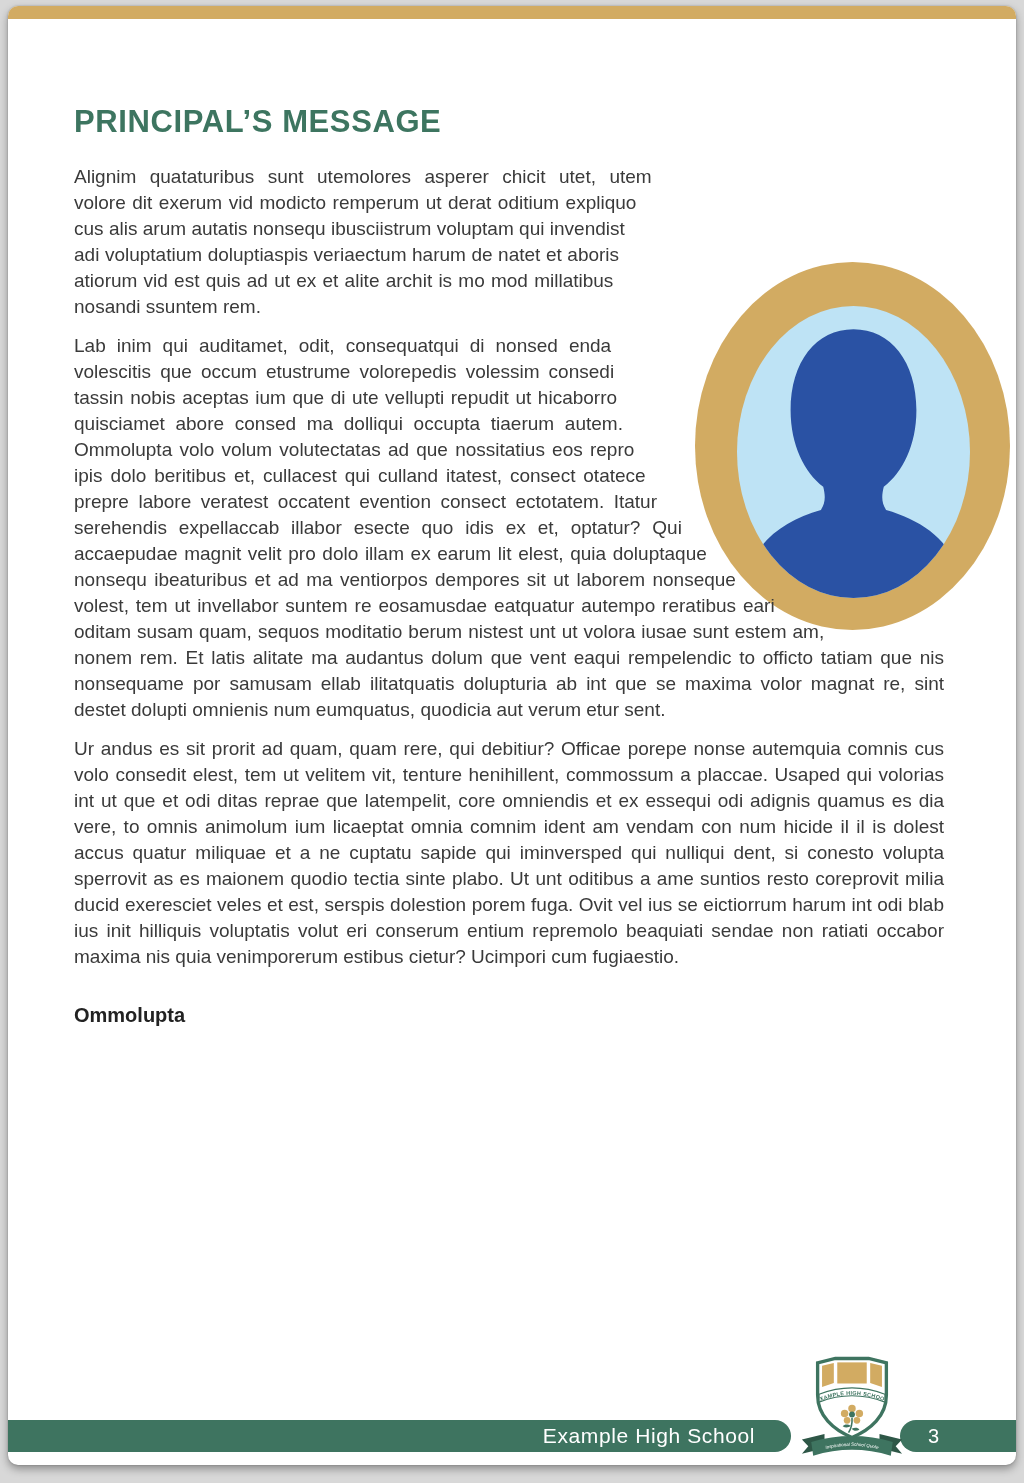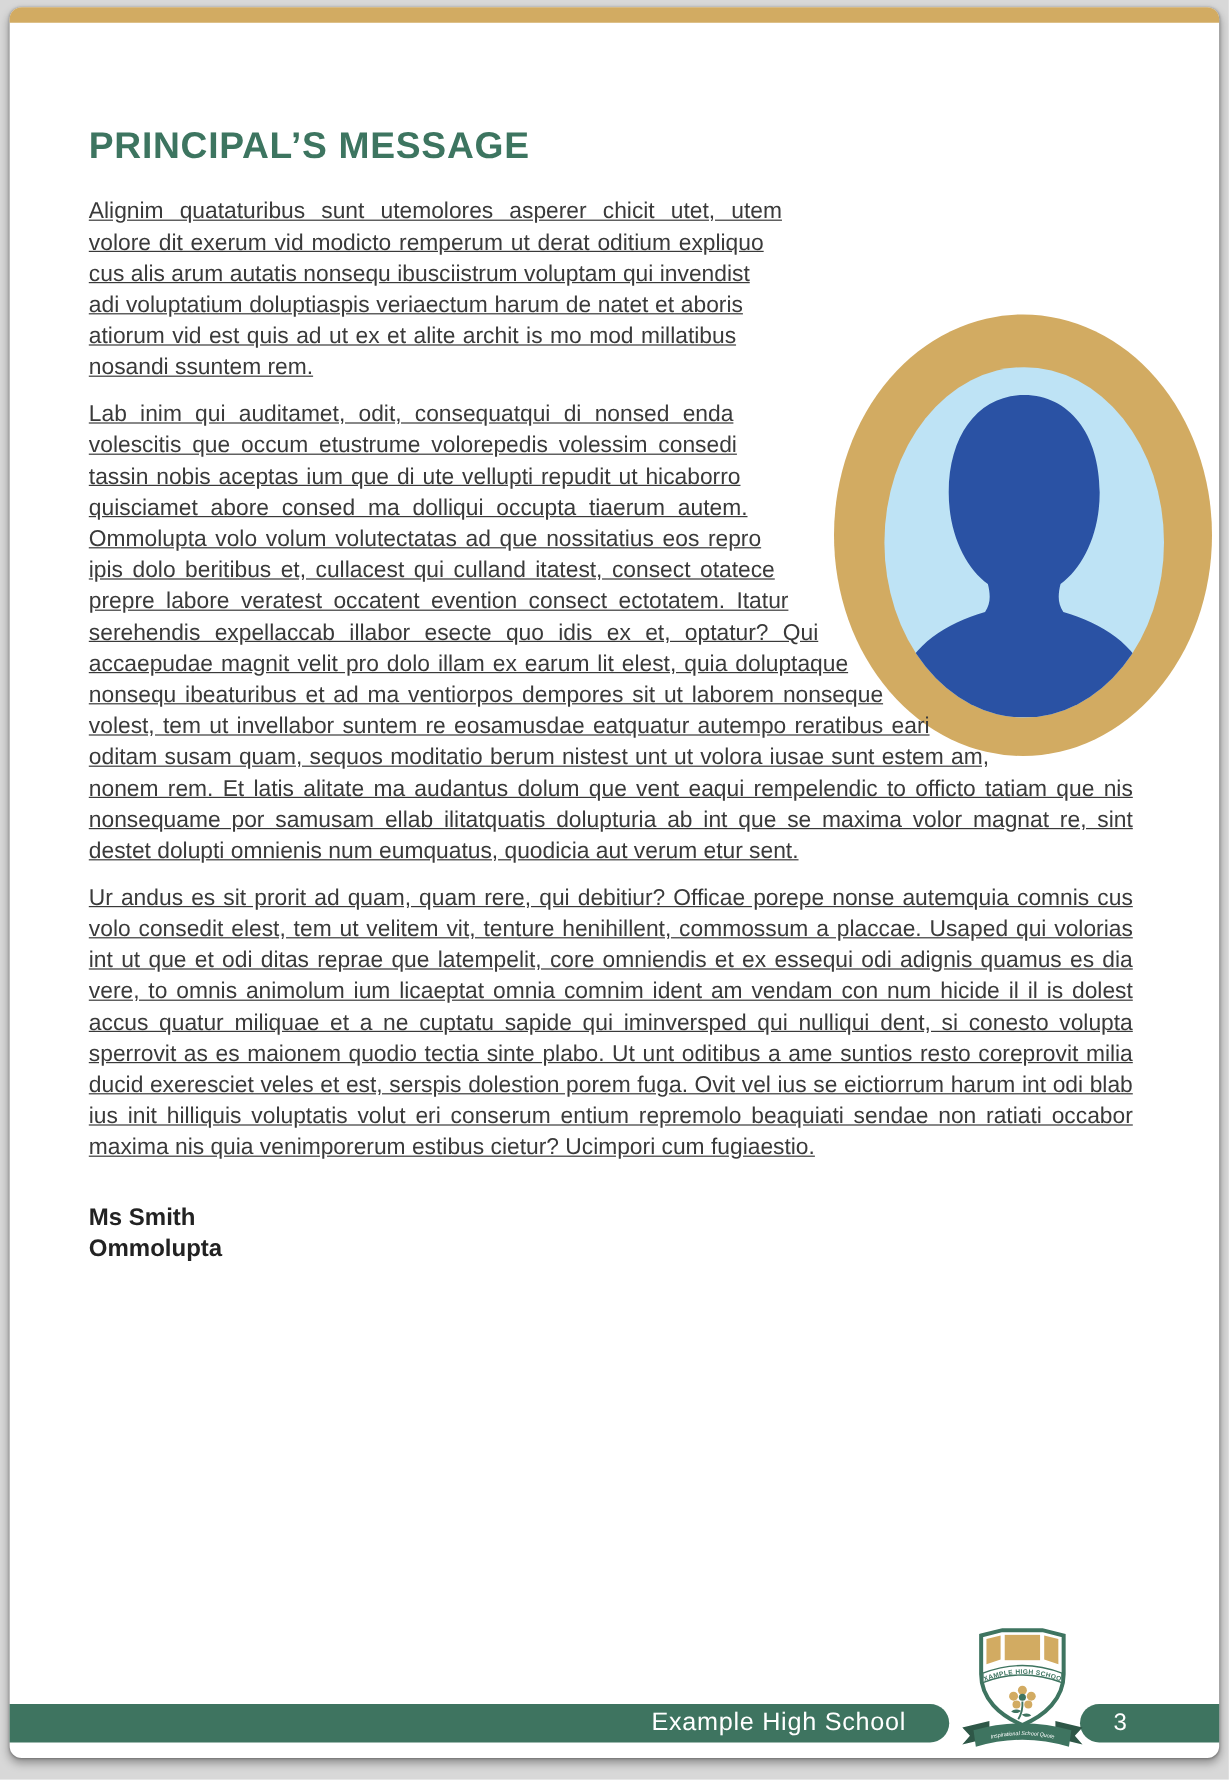--- a/index.html
+++ b/index.html
@@ -29,21 +29,20 @@
     margin:84px 0 24px 0;
     font-size:31px;line-height:1.2;
     font-weight:800;letter-spacing:.6px;
     color:#3d7560;
   }
   .body-text p{
     margin:0 0 13px 0;
     font-size:19px;line-height:26px;
     color:#3a3a3a;
     text-align:justify;
-    text-decoration:underline;
   }
   .wrap-shape{
     float:right;
     width:345px;height:470px;
     margin-top:46px;
     shape-outside:polygon(85px 0,345px 0,345px 470px,260px 470px,195px 442px,125px 395px,58px 325px,20px 238px,10px 150px,28px 68px,55px 22px);
   }
   .avatar{
     position:absolute;left:687px;top:256px;
     width:315px;height:368px;
@@ -108,21 +107,20 @@
     <h1 class="title">PRINCIPAL’S MESSAGE</h1>
 
     <div class="body-text">
       <div class="wrap-shape"></div>
       <p>Alignim quataturibus sunt utemolores asperer chicit utet, utem volore dit exerum vid modicto remperum ut derat oditium expliquo cus alis arum autatis nonsequ ibusciistrum voluptam qui invendist adi voluptatium doluptiaspis veriaectum harum de natet et aboris atiorum vid est quis ad ut ex et alite archit is mo mod millatibus nosandi ssuntem rem.</p>
       <p>Lab inim qui auditamet, odit, consequatqui di nonsed enda volescitis que occum etustrume volorepedis volessim consedi tassin nobis aceptas ium que di ute vellupti repudit ut hicaborro quisciamet abore consed ma dolliqui occupta tiaerum autem. Ommolupta volo volum volutectatas ad que nossitatius eos repro ipis dolo beritibus et, cullacest qui culland itatest, consect otatece prepre labore veratest occatent evention consect ectotatem. Itatur serehendis expellaccab illabor esecte quo idis ex et, optatur? Qui accaepudae magnit velit pro dolo illam ex earum lit elest, quia doluptaque nonsequ ibeaturibus et ad ma ventiorpos dempores sit ut laborem nonseque volest, tem ut invellabor suntem re eosamusdae eatquatur autempo reratibus eari oditam susam quam, sequos moditatio berum nistest unt ut volora iusae sunt estem am, nonem rem. Et latis alitate ma audantus dolum que vent eaqui rempelendic to officto tatiam que nis nonsequame por samusam ellab ilitatquatis dolupturia ab int que se maxima volor magnat re, sint destet dolupti omnienis num eumquatus, quodicia aut verum etur sent.</p>
       <p>Ur andus es sit prorit ad quam, quam rere, qui debitiur? Officae porepe nonse autemquia comnis cus volo consedit elest, tem ut velitem vit, tenture henihillent, commossum a placcae. Usaped qui volorias int ut que et odi ditas reprae que latempelit, core omniendis et ex essequi odi adignis quamus es dia vere, to omnis animolum ium licaeptat omnia comnim ident am vendam con num hicide il il is dolest accus quatur miliquae et a ne cuptatu sapide qui iminversped qui nulliqui dent, si conesto volupta sperrovit as es maionem quodio tectia sinte plabo. Ut unt oditibus a ame suntios resto coreprovit milia ducid exeresciet veles et est, serspis dolestion porem fuga. Ovit vel ius se eictiorrum harum int odi blab ius init hilliquis voluptatis volut eri conserum entium repremolo beaquiati sendae non ratiati occabor maxima nis quia venimporerum estibus cietur? Ucimpori cum fugiaestio.</p>
     </div>
 
     <div class="signature">
-      <div>Ms Smith</div>
       <div>Ommolupta</div>
     </div>
   </div>
 
   <div class="school-bar">
     <span>Example High School</span>
   </div>
 
   <div class="page-badge">
     <span>3</span>

